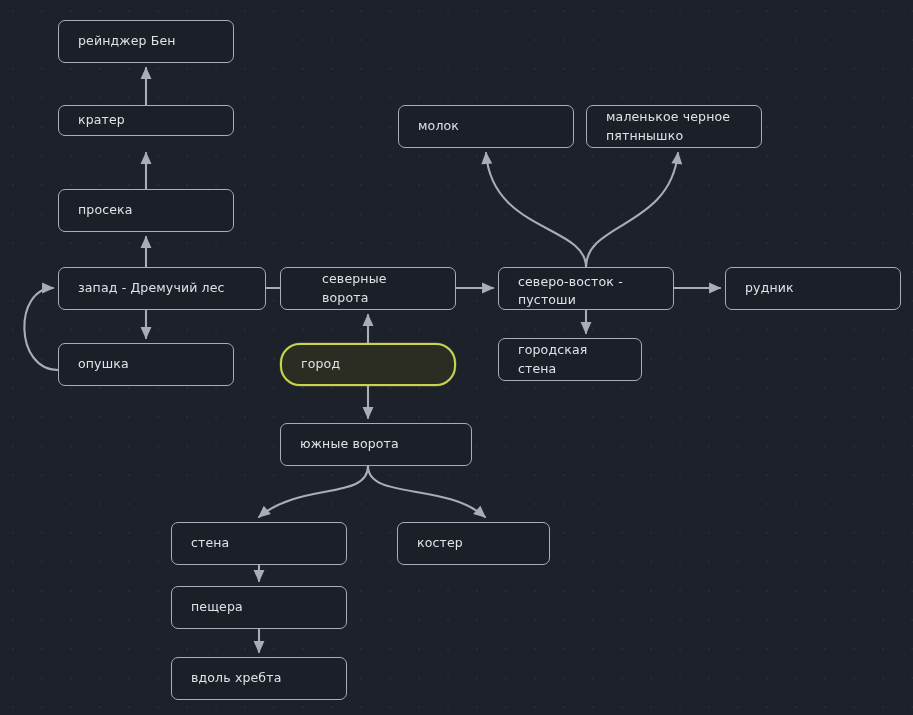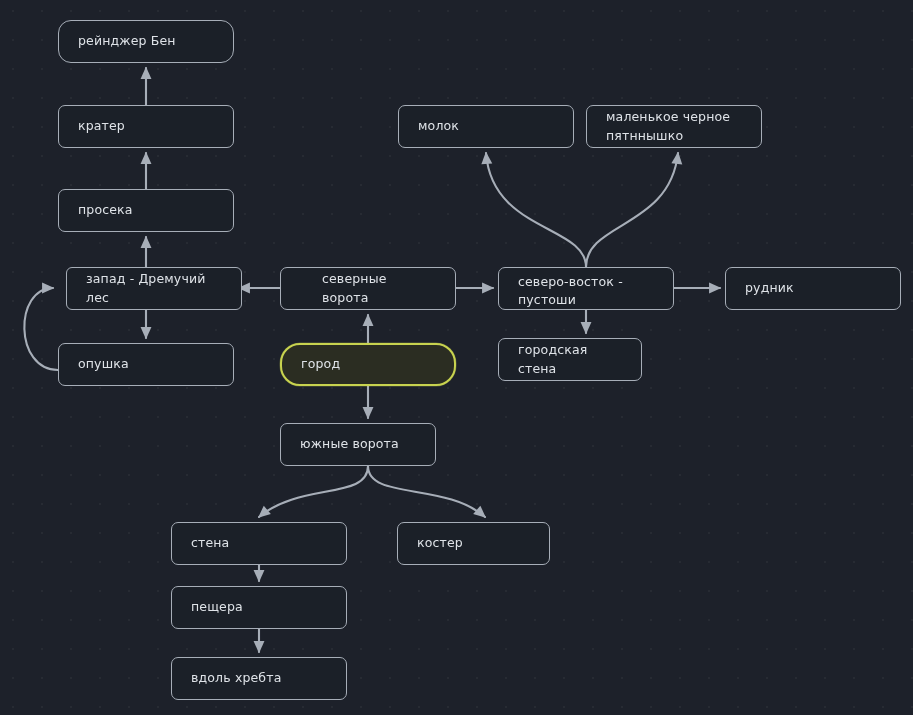--- a/index.html
+++ b/index.html
@@ -76,30 +76,30 @@
         <path d="M586,267 C586,225 492,232 486,153"></path>
         <path d="M586,267 C586,222 670,228 678,153"></path>
         <path d="M368,466 C368,500 300,482 259,517"></path>
         <path d="M368,466 C368,500 445,482 485,517"></path>
         <path d="M259,565 L259,581"></path>
         <path d="M259,629 L259,652"></path>
       </g>
   </svg>
 
   <div id="nodes-group">
-      <div class="node" style="left: 58px; top: 20px; width: 176px; height: 43px; border-radius: 13px;">
+      <div class="node" style="left: 58px; top: 20px; width: 176px; height: 43px;">
         <span class="label">рейнджер Бен</span>
       </div>
-      <div class="node" style="left: 58px; top: 105px; width: 176px; height: 43px;">
+      <div class="node" style="left: 58px; top: 105px; width: 176px; height: 31px;">
         <span class="label">кратер</span>
       </div>
       <div class="node" style="left: 58px; top: 189px; width: 176px; height: 43px;">
         <span class="label">просека</span>
       </div>
-      <div class="node" style="left: 66px; top: 267px; width: 176px; height: 43px; border-radius: 6px;">
+      <div class="node" style="left: 58px; top: 267px; width: 208px; height: 43px;">
         <span class="label">запад - Дремучий лес</span>
       </div>
       <div class="node" style="left: 58px; top: 343px; width: 176px; height: 43px;">
         <span class="label">опушка</span>
       </div>
       <div class="node" style="left: 398px; top: 105px; width: 176px; height: 43px;">
         <span class="label">молок</span>
       </div>
       <div class="node" style="left: 586px; top: 105px; width: 176px; height: 43px;">
         <span class="label">маленькое черное
@@ -113,21 +113,21 @@
       </div>
       <div class="node" style="left: 498px; top: 267px; width: 176px; height: 43px; align-items: flex-end;">
         <span class="label">северо-восток - пустоши</span>
       </div>
       <div class="node" style="left: 498px; top: 338px; width: 144px; height: 43px;">
         <span class="label">городская стена</span>
       </div>
       <div class="node" style="left: 725px; top: 267px; width: 176px; height: 43px;">
         <span class="label">рудник</span>
       </div>
-      <div class="node" style="left: 280px; top: 423px; width: 156px; height: 43px;">
+      <div class="node" style="left: 280px; top: 423px; width: 192px; height: 43px;">
         <span class="label">южные ворота</span>
       </div>
       <div class="node" style="left: 171px; top: 522px; width: 176px; height: 43px;">
         <span class="label">стена</span>
       </div>
       <div class="node" style="left: 397px; top: 522px; width: 153px; height: 43px;">
         <span class="label">костер</span>
       </div>
       <div class="node" style="left: 171px; top: 586px; width: 176px; height: 43px;">
         <span class="label">пещера</span>

